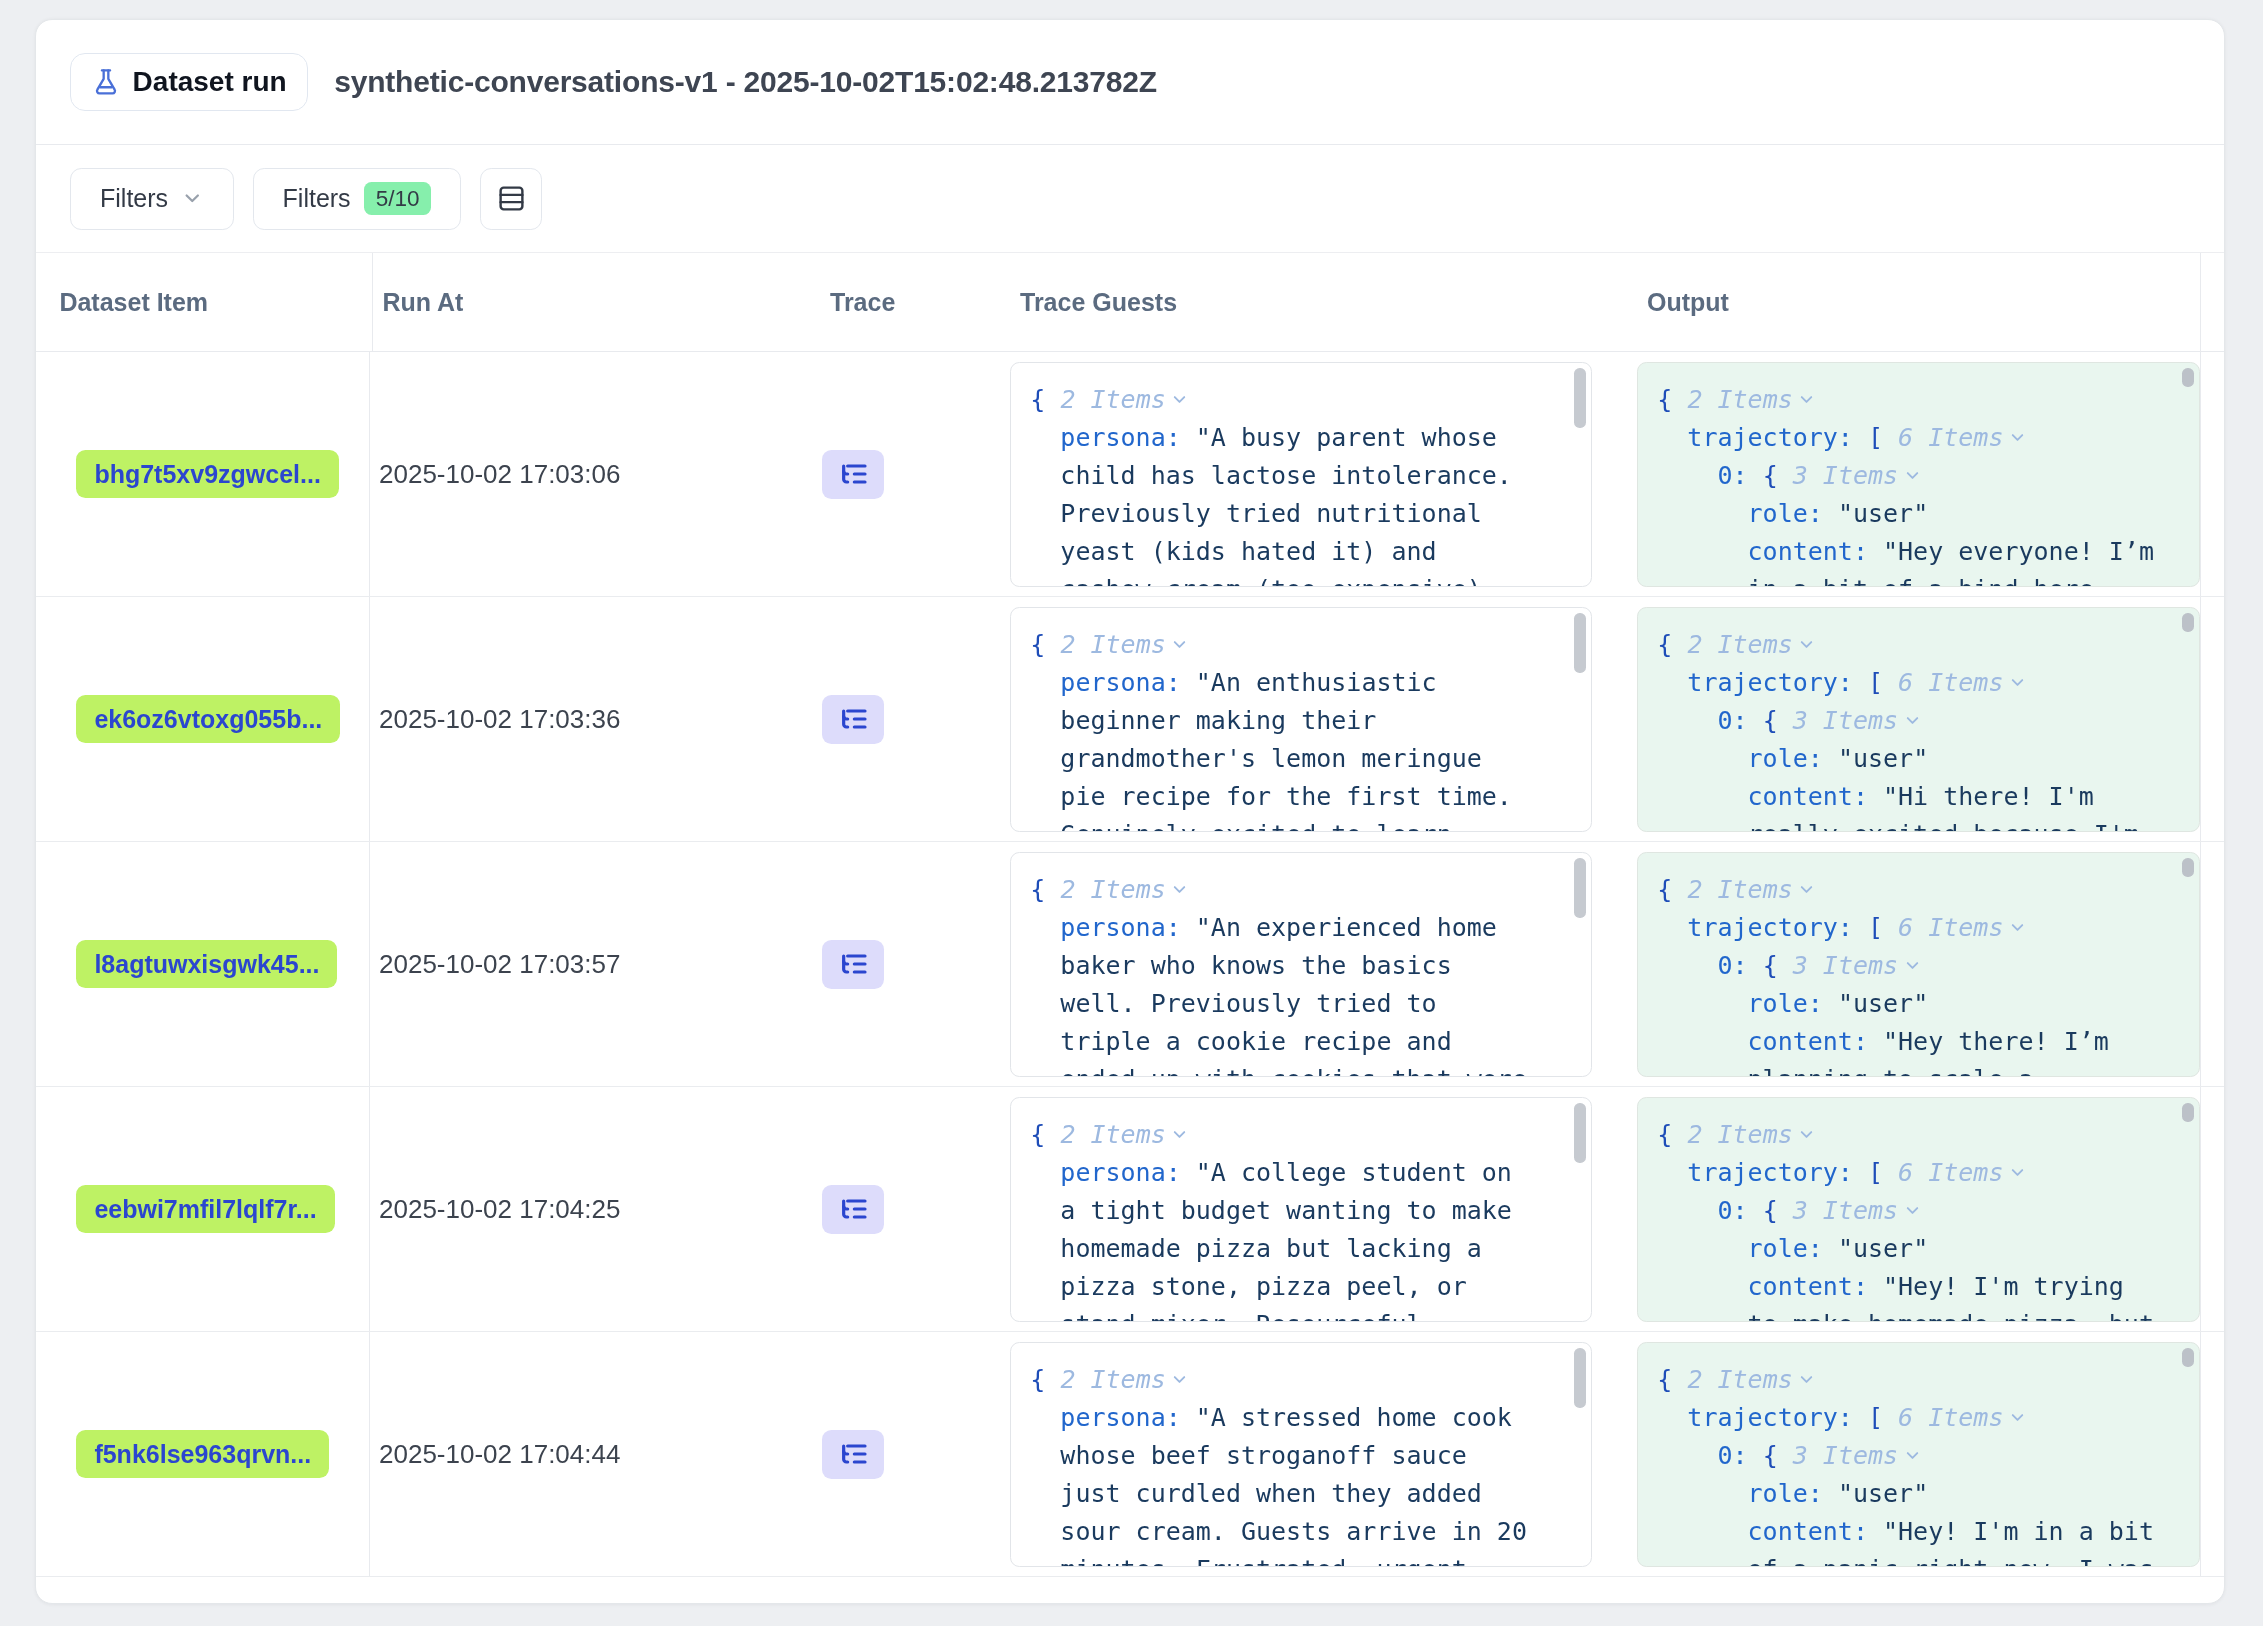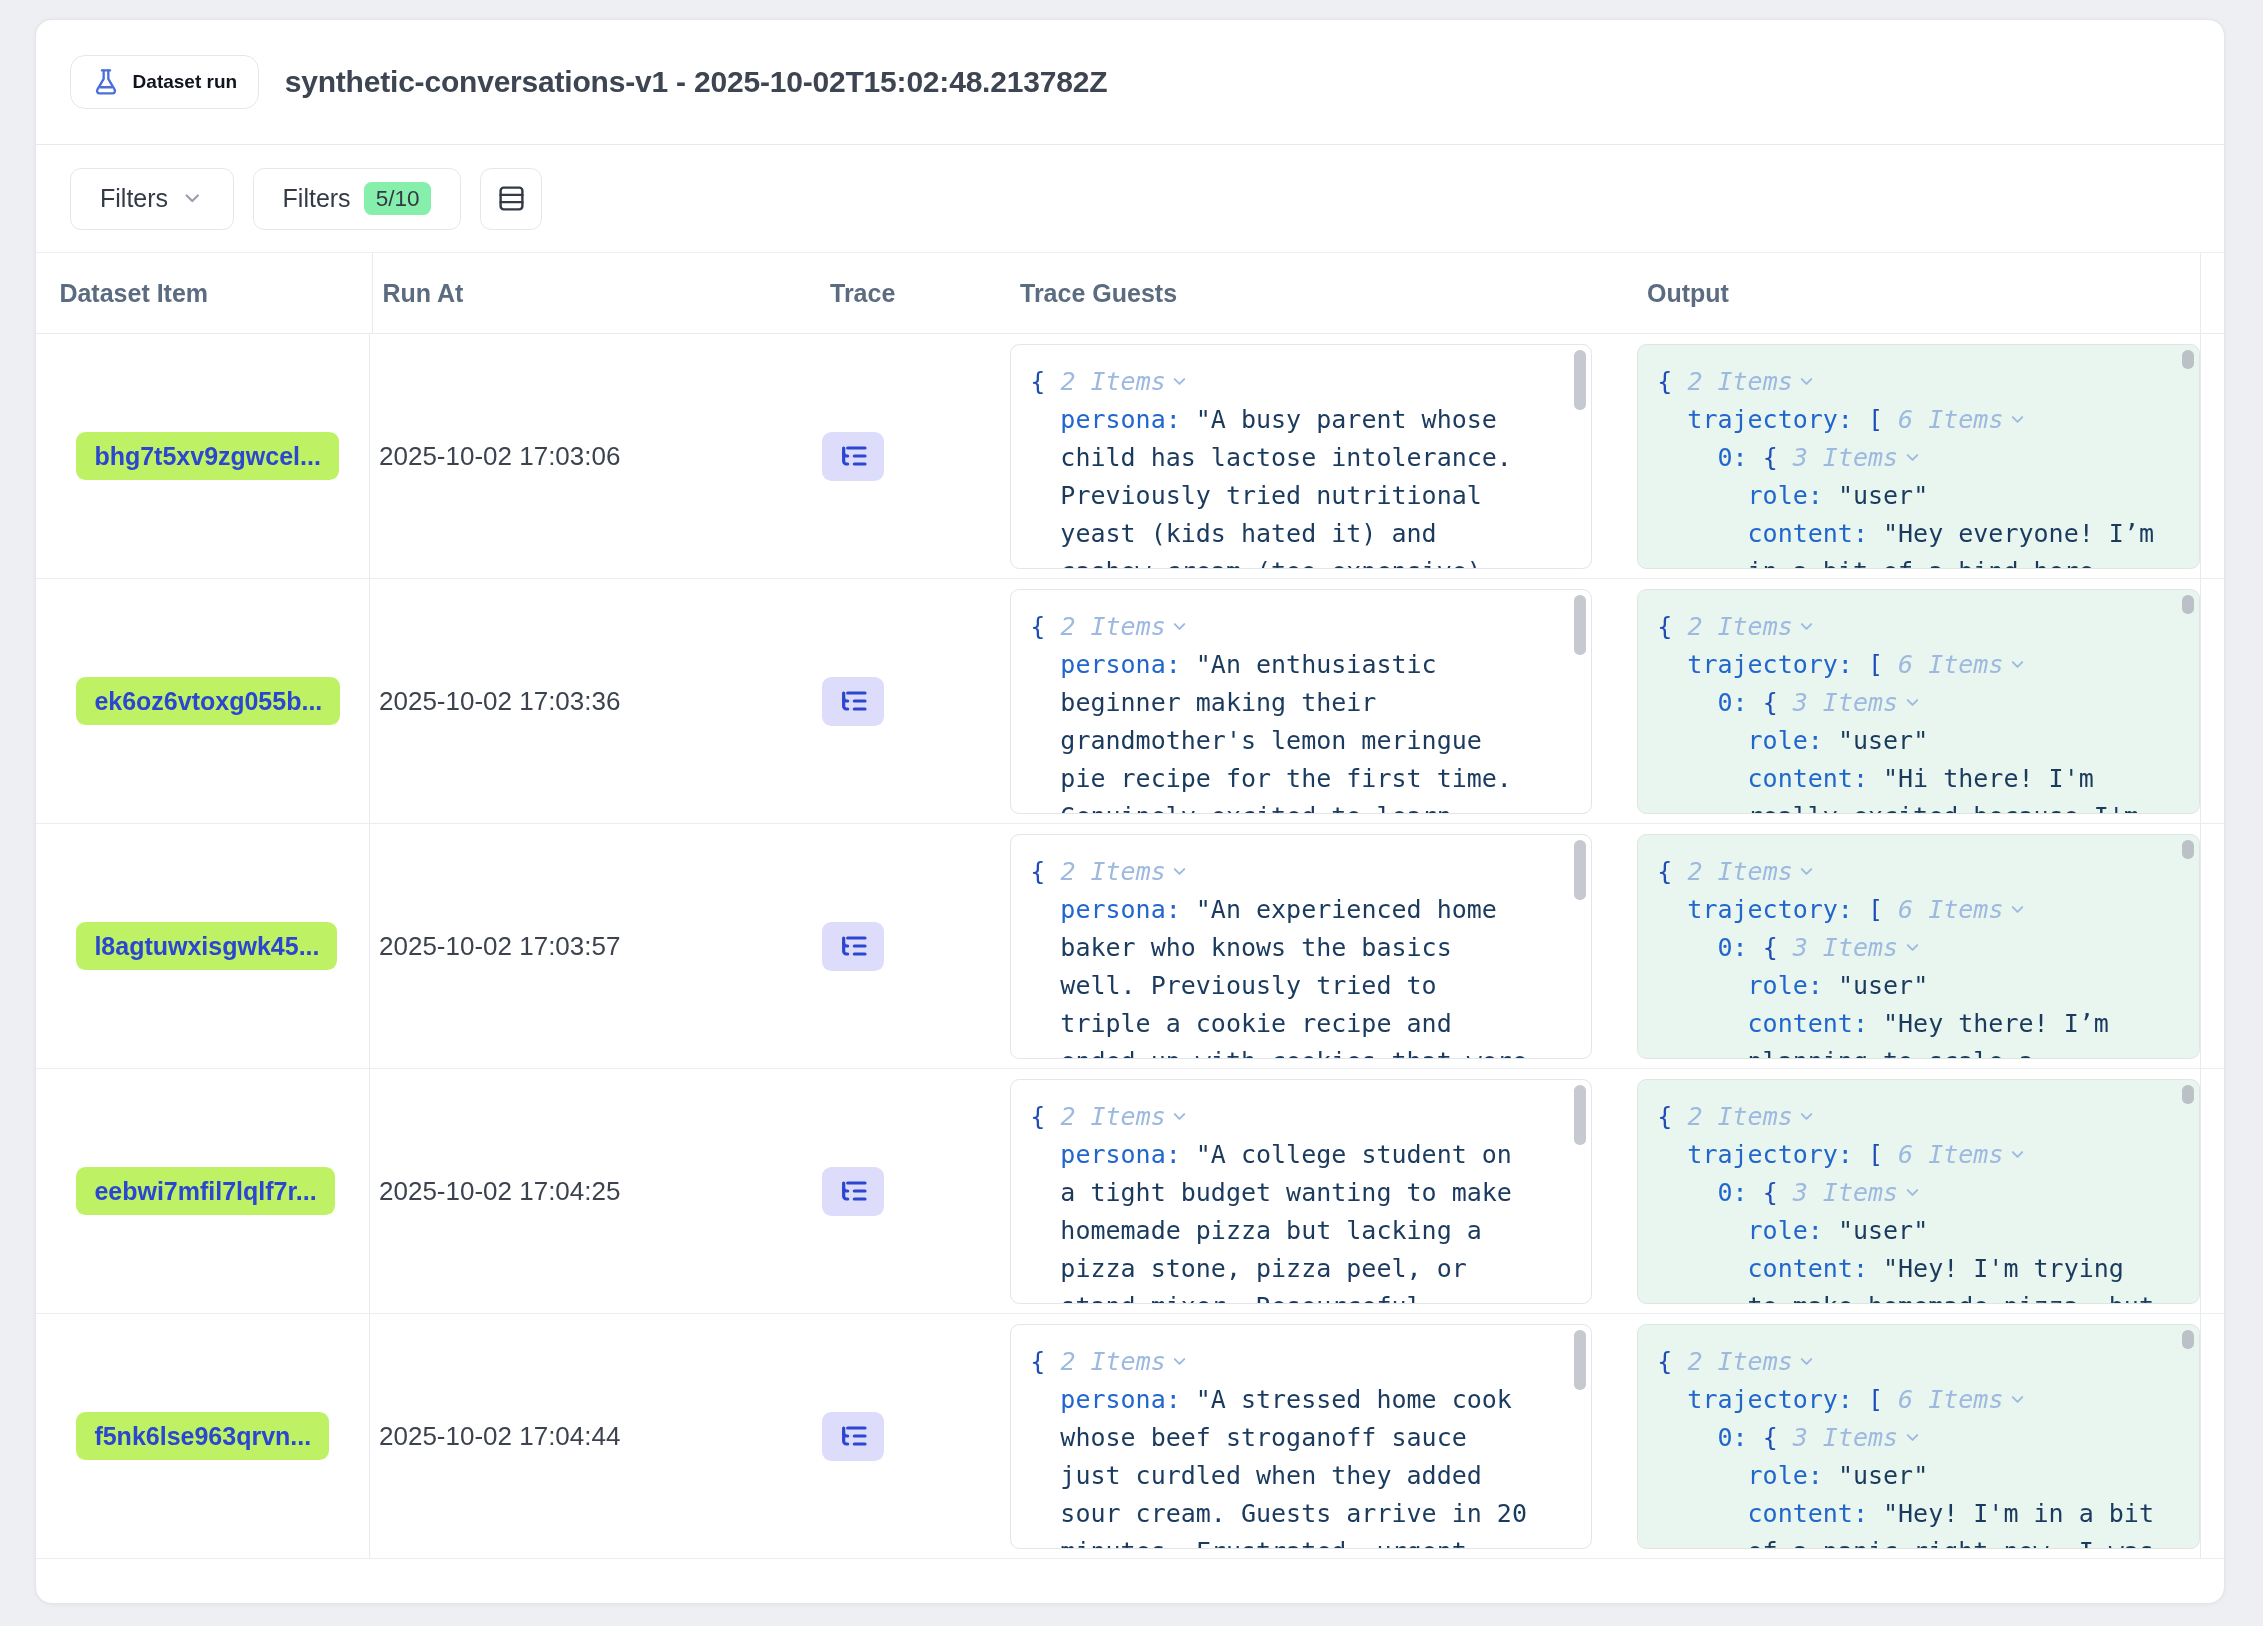--- a/index.html
+++ b/index.html
@@ -26,21 +26,21 @@
     display: flex; align-items: center; gap: 26px;
     padding: 0 34px;
     border-bottom: 0.9px solid #e8eaee;
   }
   .run-badge {
     display: inline-flex; align-items: center; gap: 13px;
     padding: 12px 20.6px;
     border: 1.9px solid #e1e7f0;
     border-radius: 15px;
     background: #fff;
-    font-size: 19px; font-weight: 600; color: #10151f;
+    font-size: 28px; font-weight: 600; color: #10151f;
   }
   .run-badge svg { width: 28px; height: 28px; color: #4a70d8; }
   .page-title {
     font-size: 30px; font-weight: 700; color: #3e4552;
     letter-spacing: -0.2px;
     white-space: nowrap;
   }
   
   .toolbar {
     display: flex; align-items: center; gap: 19px;
@@ -62,21 +62,21 @@
     background: #86efac;
     border-radius: 7.5px;
     padding: 3.7px 12px;
     font-size: 22.5px; font-weight: 500; color: #333a46;
   }
   .icon-btn { width: 62px; justify-content: center; padding: 0; }
   .icon-btn svg { width: 29px; height: 29px; color: #333a46; }
   
   .thead {
     display: flex; align-items: flex-end;
-    height: 82px;
+    height: 100px;
     border-top: 0.9px solid #edeef1;
     border-bottom: 0.9px solid #e8eaee;
     font-size: 25px; font-weight: 600; color: #5b6b80;
   }
   .trow {
     display: flex; align-items: center;
     height: 245px;
     border-bottom: 0.9px solid #eaecef;
     background: #fff;
   }

